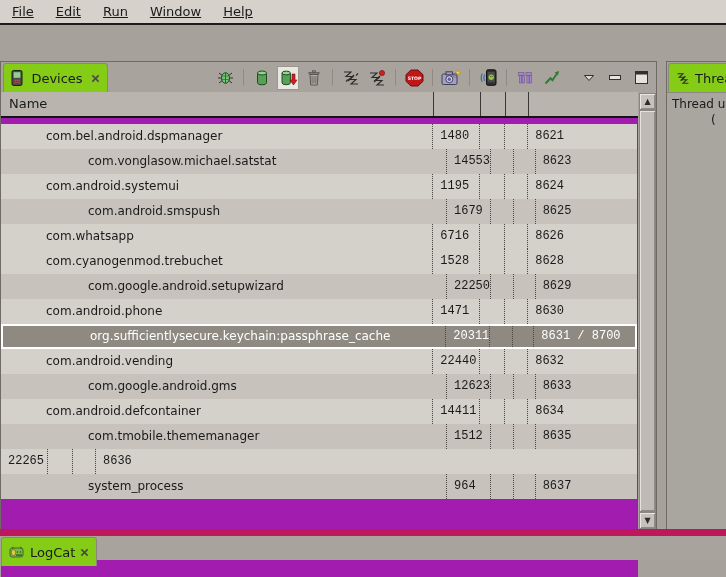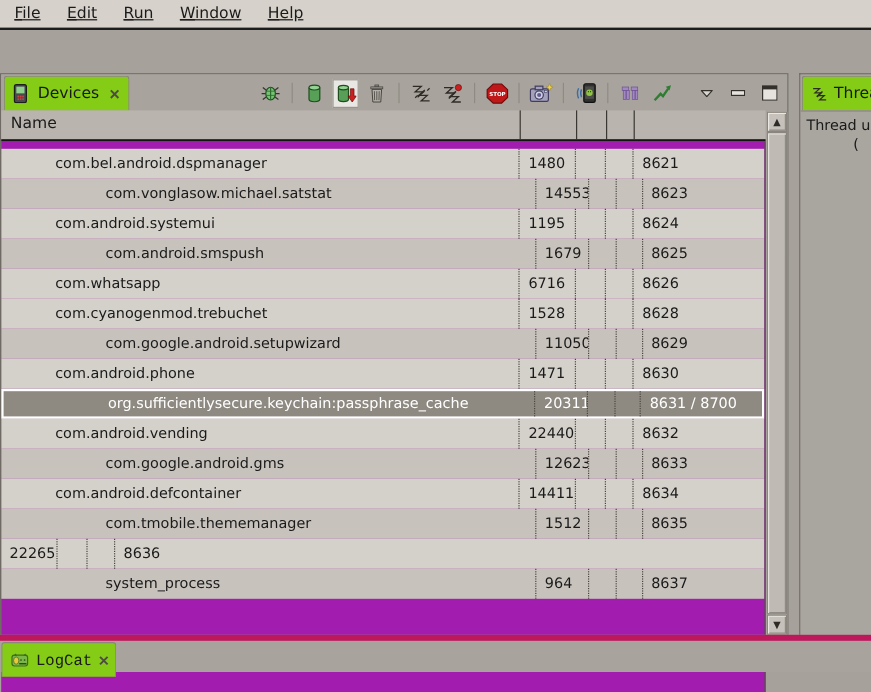--- a/index.html
+++ b/index.html
@@ -48,21 +48,21 @@
   #process-table-body { position:absolute; left:0; top:56px; width:637px; height:516px;
     background:#a21caf; padding-top:6px; border-right:1px solid #55504a; overflow:hidden; }
   .prow { display:flex; width:100%; height:25px; font-size:12px; cursor:default; }
   .prow.row-light { background:#d4d1ca; }
   .prow.row-dark  { background:#c7c3bc;padding-left:42px; }
   .prow.row-selected { background:#8e8a82; color:#ffffff; border:2px solid #ffffff; }
   .pcell { height:100%; line-height:24px; border-right:1px dotted #4a463f;
     white-space:nowrap; overflow:hidden; }
   .pcell:last-child { border-right:none; }
   .pcell.w-name { padding-left:45px; }
-  .pcell.w-pid, .pcell.w-ports { padding-left:7px; }
+  .pcell.w-pid, .pcell.w-ports { padding-left:7px;font-family:Liberation Mono, monospace; }
   .row-selected .pcell { line-height:21px; }
 
   
   .sb-btn { position:absolute; background:#c6c2bb; border:1px solid #8a867f;
     box-shadow:inset 1px 1px 0 #eae7e2, inset -1px -1px 0 #8f8b84;
     display:flex; align-items:center; justify-content:center;
     font-size:8px; color:#2e2a26; line-height:1; }
   .sb-thumb { position:absolute; background:#bfbbb4; border:1px solid #8a867f;
     box-shadow:inset 1px 1px 0 #e6e3de, inset -1px -1px 0 #908c85; }
   #vscroll { position:absolute; left:638px; top:31px; width:17px; height:437px; background:#b3afa8; }
@@ -75,21 +75,21 @@
   #threads-panel { position:absolute; left:666px; top:0; width:60px; height:485px;
     border:1px solid #6f6b64; border-right:none; background:#a8a49d; overflow:hidden; }
   #threads-tab { left:1px; width:70px; }
   #threads-content { position:absolute; left:0; top:30px; width:60px; height:455px;
     background:#a9a59f; border-top:1px solid #8b877f; font-size:12px; }
   #threads-msg-line1 { position:absolute; left:5px; top:4px; white-space:nowrap; }
   #threads-msg-line2 { position:absolute; left:44px; top:20px; white-space:nowrap; }
 
   
   #bottom-bar { position:absolute; left:0; top:529px; width:726px; height:31px;
-    background:#a8a49d; border-top:5px solid #be185d;font-family:Liberation Mono, monospace; }
+    background:#a8a49d; border-top:7px solid #be185d; }
   #logcat-tab { left:1px; width:96px; }
 
   .icon { display:inline-flex; align-items:center; justify-content:center; }
   svg { display:block; }
 </style>
 </head>
 <body>
 
 <div id="window">
 
@@ -334,21 +334,21 @@
   </div>
           <div class="prow row-light">
     <div class="pcell w-name">com.cyanogenmod.trebuchet</div>
     <div class="pcell w-pid">1528</div>
     <div class="pcell w-c3"></div>
     <div class="pcell w-c4"></div>
     <div class="pcell w-ports">8628</div>
   </div>
           <div class="prow row-dark">
     <div class="pcell w-name">com.google.android.setupwizard</div>
-    <div class="pcell w-pid">11050</div>
+    <div class="pcell w-pid">22250</div>
     <div class="pcell w-c3"></div>
     <div class="pcell w-c4"></div>
     <div class="pcell w-ports">8629</div>
   </div>
           <div class="prow row-light">
     <div class="pcell w-name">com.android.phone</div>
     <div class="pcell w-pid">1471</div>
     <div class="pcell w-c3"></div>
     <div class="pcell w-c4"></div>
     <div class="pcell w-ports">8630</div>

